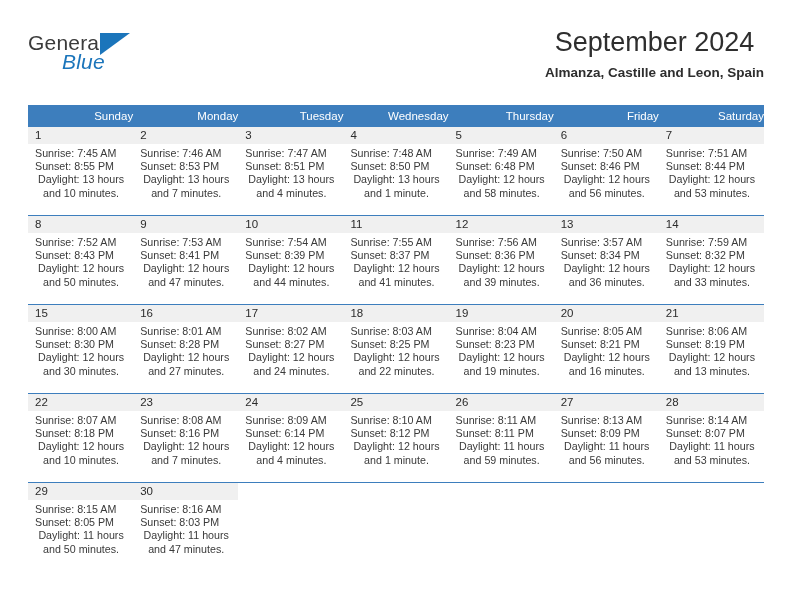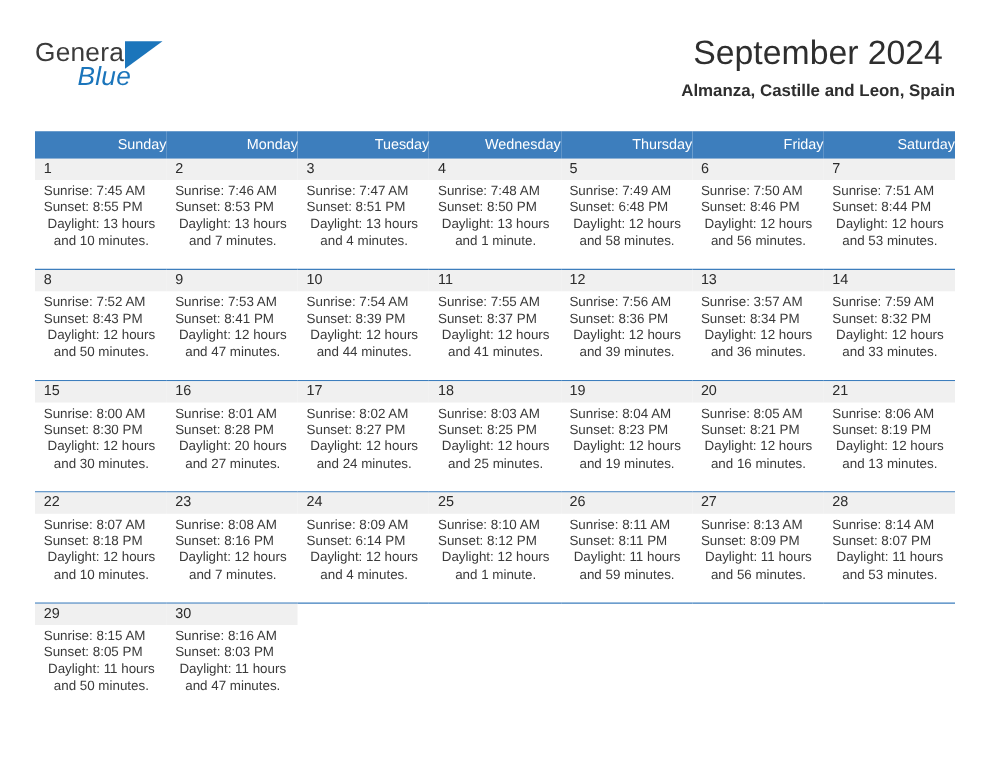--- a/index.html
+++ b/index.html
@@ -333,41 +333,41 @@
                 <div class="daylight">Daylight: 12 hours and 30 minutes.</div>
               </div>
             </div>
           </td>
         <td>
             <div class="daycell">
               <div class="daynum-band">16</div>
               <div class="dayinfo">
                 <div>Sunrise: 8:01 AM</div>
                 <div>Sunset: 8:28 PM</div>
-                <div class="daylight">Daylight: 20 hours and 27 minutes.</div>
+                <div class="daylight">Daylight: 12 hours and 27 minutes.</div>
               </div>
             </div>
           </td>
         <td>
             <div class="daycell">
               <div class="daynum-band">17</div>
               <div class="dayinfo">
                 <div>Sunrise: 8:02 AM</div>
                 <div>Sunset: 8:27 PM</div>
                 <div class="daylight">Daylight: 12 hours and 24 minutes.</div>
               </div>
             </div>
           </td>
         <td>
             <div class="daycell">
               <div class="daynum-band">18</div>
               <div class="dayinfo">
                 <div>Sunrise: 8:03 AM</div>
                 <div>Sunset: 8:25 PM</div>
-                <div class="daylight">Daylight: 12 hours and 25 minutes.</div>
+                <div class="daylight">Daylight: 12 hours and 22 minutes.</div>
               </div>
             </div>
           </td>
         <td>
             <div class="daycell">
               <div class="daynum-band">19</div>
               <div class="dayinfo">
                 <div>Sunrise: 8:04 AM</div>
                 <div>Sunset: 8:23 PM</div>
                 <div class="daylight">Daylight: 12 hours and 19 minutes.</div>

